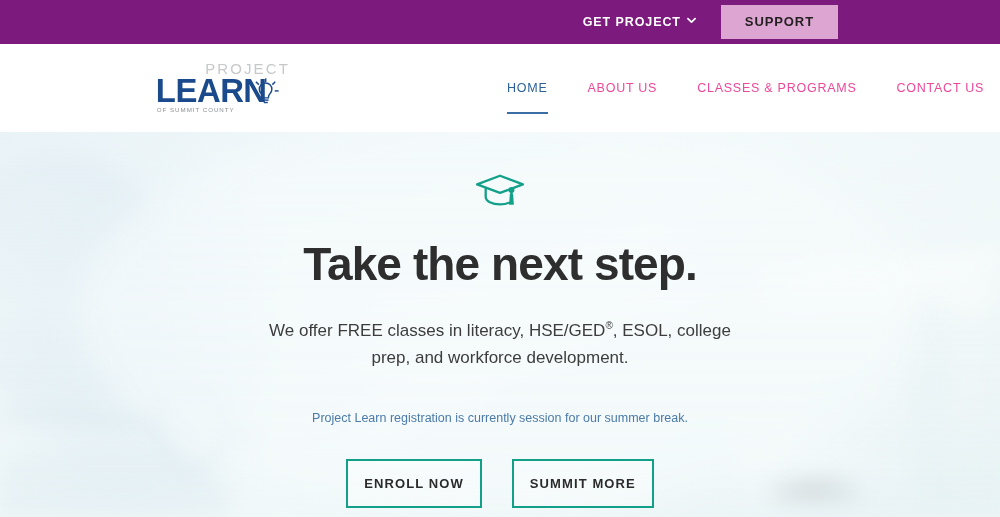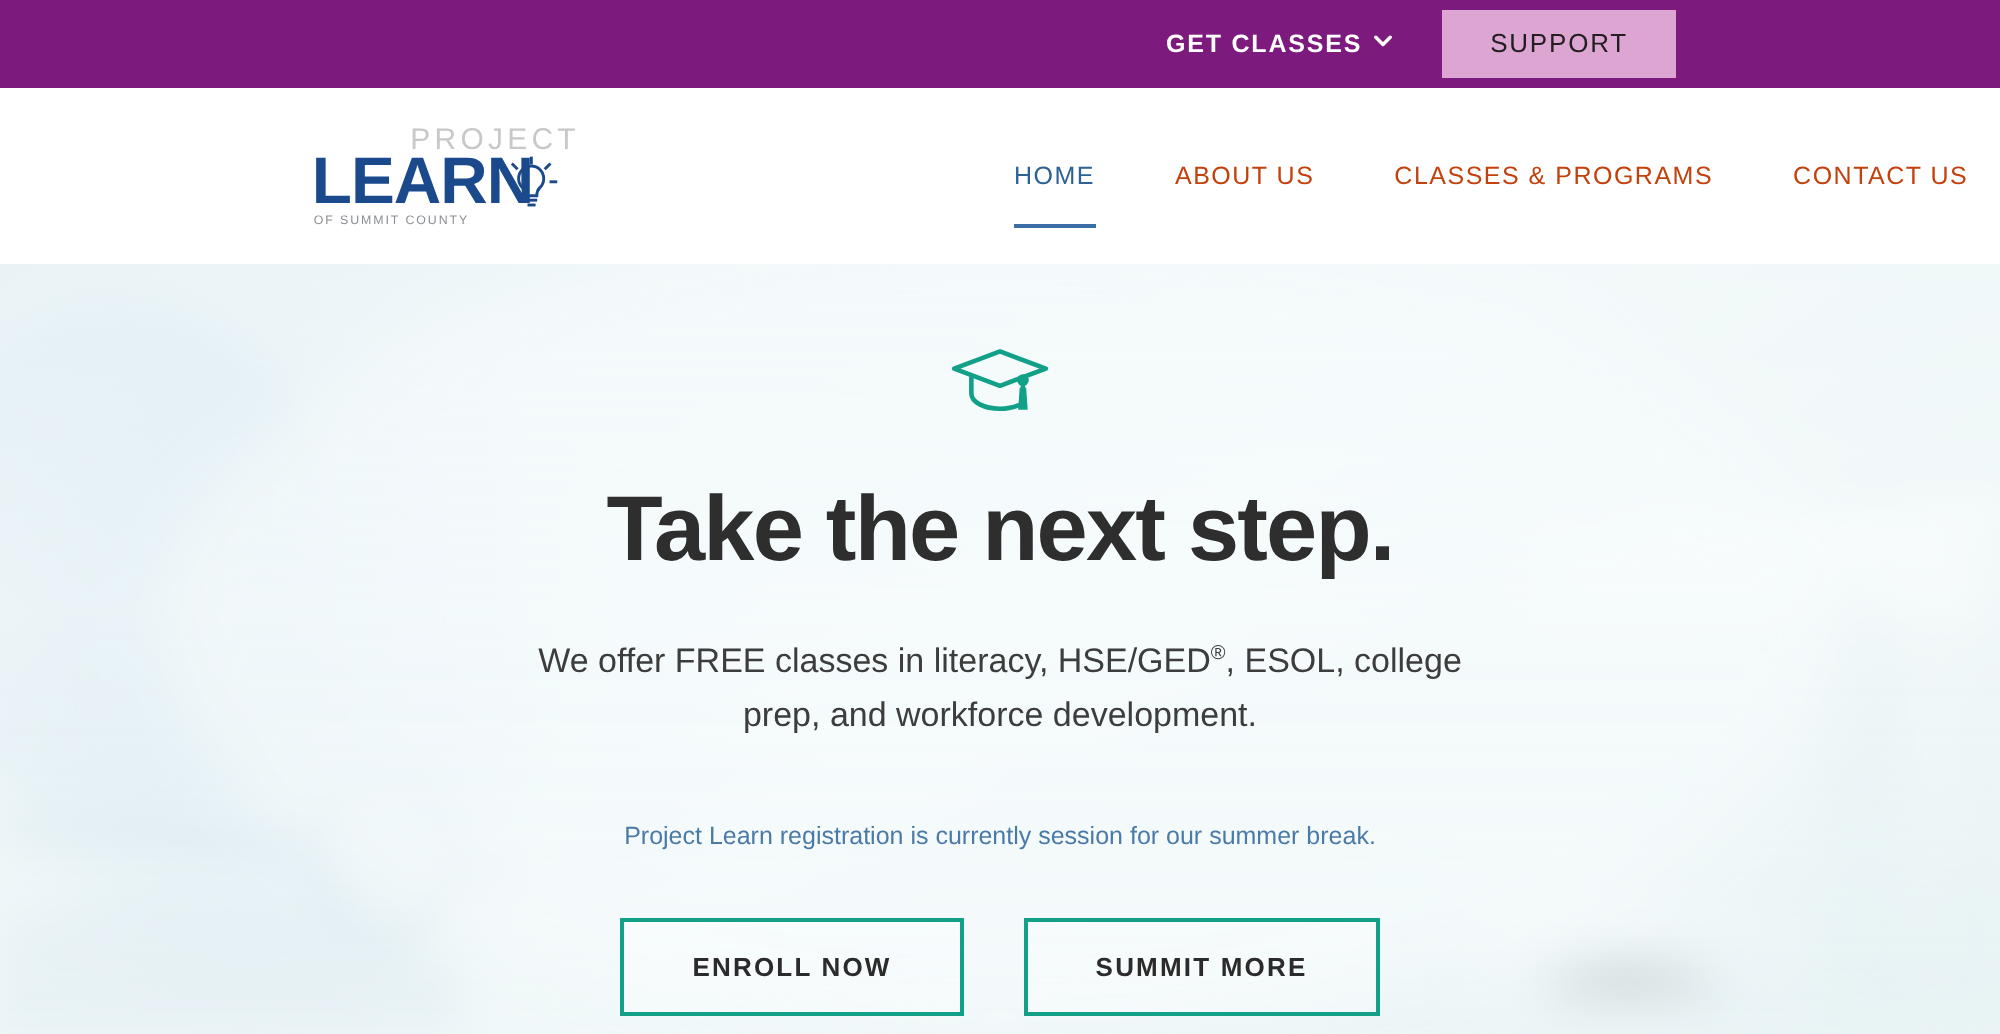--- a/index.html
+++ b/index.html
@@ -34,21 +34,21 @@
   .chevron-down {
     display:inline-block;
     width:8px; height:8px;
     position:relative; top:-1px;
   }
   .chevron-down svg { display:block; }
   .support-btn {
     background:#dda6d2;
     color:#231f20;
     font-size:13px;
-    font-weight:400;
+    font-weight:700;
     letter-spacing:0.9px;
     padding:9px 24px;
     border:none;
     cursor:pointer;
     font-family:"Liberation Sans", sans-serif;
     line-height:1.3;
   }
 
   
   .header {
@@ -68,21 +68,21 @@
   }
   .logo svg { display:block; }
 
   .mainnav {
     display:flex;
     align-items:center;
     gap:0px;
     margin-left:190px;
   }
   .navitem {
-    color:#c2410c;
+    color:#ec4899;
     font-size:12.5px;
     font-weight:400;
     letter-spacing:0.75px;
     padding:0 20px;
     cursor:pointer;
     position:relative;
     white-space:nowrap;
     text-decoration:none;
     display:block;
     line-height:1;
@@ -157,32 +157,32 @@
     display:flex;
     gap:30px;
   }
   .cta {
     border:2px solid #12a089;
     background:rgba(255,255,255,0.25);
     color:#2b2b2b;
     font-size:13px;
     font-weight:700;
     letter-spacing:1.1px;
-    padding:15px 34px;
+    padding:15px 16px;
     cursor:pointer;
     font-family:"Liberation Sans", sans-serif;
     line-height:1.2;
   }
 </style>
 </head>
 <body>
 
 <div class="topbar">
   <div class="get-involved">
-    <span>GET CLASSES</span>
+    <span>GET PROJECT</span>
     <span class="chevron-down">
       <svg viewBox="0 0 10 7" width="9" height="7" aria-hidden="true">
         <path d="M1 1.4 L5 5.4 L9 1.4" fill="none" stroke="#ffffff" stroke-width="1.9" stroke-linecap="round" stroke-linejoin="round"></path>
       </svg>
     </span>
   </div>
   <button class="support-btn">SUPPORT</button>
 </div>
 
 <div class="header">

